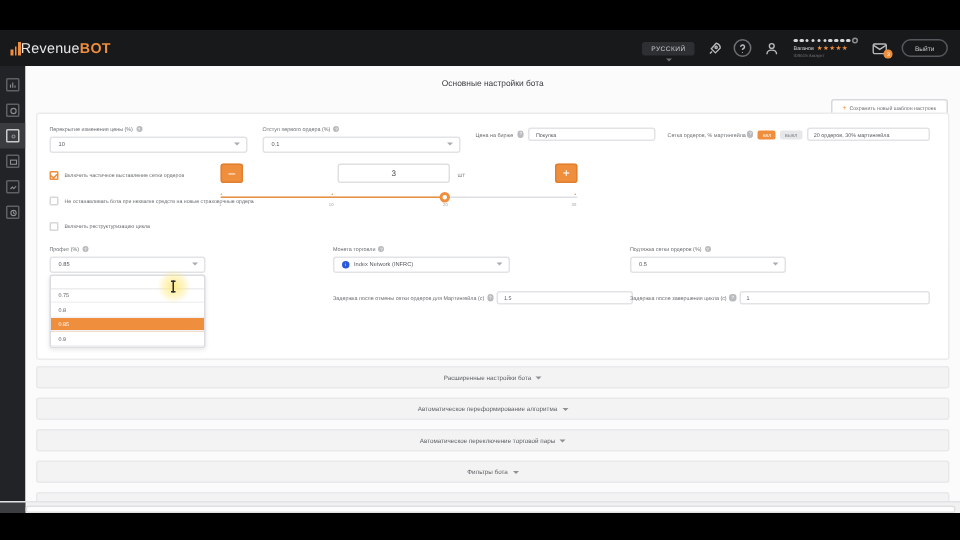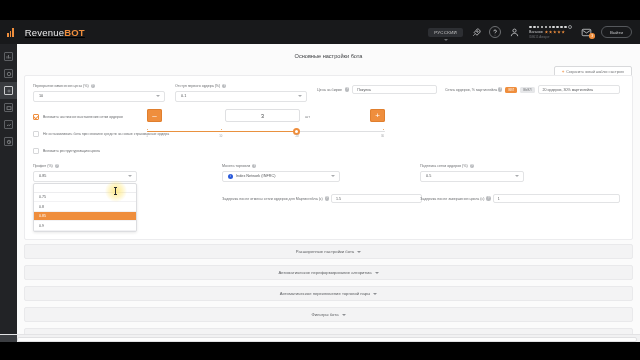--- a/index.html
+++ b/index.html
@@ -16,21 +16,21 @@
     position: absolute; left: 0; top: 20px;
     width: 640px; height: 322px;
     background: #ffffff; overflow: hidden;
   }
 
   
   .appbar {
     position: absolute; left: 0; top: 0; width: 640px; height: 24px;
     background: #18191b; display: flex; align-items: center;
   }
-  .brand { display: flex; align-items: center; gap: 11px; padding-left: 7px; text-decoration: underline; }
+  .brand { display: flex; align-items: center; gap: 0; padding-left: 7px; }
   .brand-bars { display: flex; align-items: flex-end; gap: 1px; height: 9px; }
   .brand-bars i { display: block; width: 1.6px; background: #ef8e3d; }
   .brand-bars i:nth-child(1){ height: 4px; }
   .brand-bars i:nth-child(2){ height: 6px; }
   .brand-bars i:nth-child(3){ height: 9px; }
   .brand-text { font-size: 9.5px; color: #e9e9e9; letter-spacing: .2px; }
   .brand-text b { color: #ef8e3d; font-weight: 700; }
 
   .appbar-right {
     margin-left: auto; display: flex; align-items: center;

